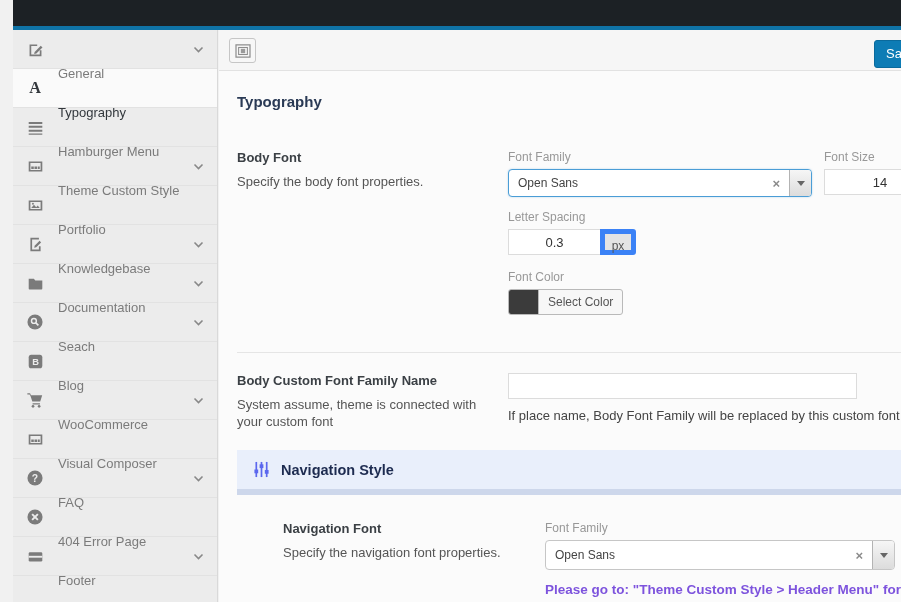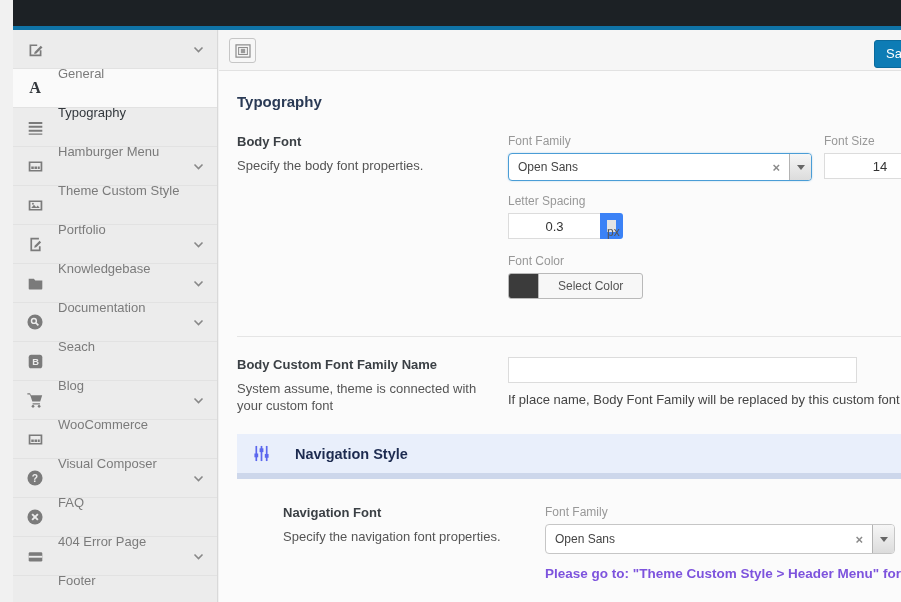--- a/index.html
+++ b/index.html
@@ -27,21 +27,21 @@
   .toolbar { height:41px; background:#f6f6f6; border-bottom:1px solid #e2e2e2; position:relative; }
   .panel-btn { position:absolute; left:10px; top:8px; width:27px; height:25px; background:#f7f7f7;
                border:1px solid #c6c6c6; border-radius:3px; display:flex; align-items:center; justify-content:center; cursor:pointer; }
   .save-btn { position:absolute; left:655px; top:10px; width:72px; height:28px; background:#0d7cb5; color:#fff;
               font-size:13px; border:1px solid #0a6a9c; border-radius:3px; text-align:left; padding-left:11px;
               line-height:26px; cursor:pointer; font-family:"Liberation Sans",sans-serif; }
 
   .page-body { padding:22px 0 0 18px; }
   .page-title { font-size:15px; font-weight:700; color:#2a3a55; }
 
-  .row { display:flex; margin-top:24px; }
+  .row { display:flex; margin-top:40px; }
   .col-left { width:271px; flex:0 0 271px; }
   .col-left h3 { font-size:13px; font-weight:700; color:#3b4045; margin-bottom:8px; }
   .col-left p { font-size:13px; color:#555; line-height:17px; max-width:245px; }
   .col-right { flex:1; min-width:0; }
 
   .f-label { font-size:12px; color:#989898; margin-bottom:5px; }
 
   .field-row { display:flex; }
   .ff-group { width:304px; flex:0 0 304px; }
   .fs-group { margin-left:12px; width:112px; flex:0 0 112px; }
@@ -55,35 +55,35 @@
   .s2 .s2-arrow .tri { width:0; height:0; border-left:4px solid transparent; border-right:4px solid transparent; border-top:5px solid #666; }
   .s2.tall { height:30px; }
 
   .txt-input { height:26px; border:1px solid #dcdcdc; background:#fff; font-size:13px; color:#333;
                font-family:"Liberation Sans",sans-serif; }
   .fs-group .txt-input { width:112px; text-align:center; }
 
   .ls-group { margin-top:13px; }
   .ls-wrap { display:flex; }
   .ls-wrap .txt-input { width:93px; text-align:center; }
-  .unit-addon { width:23px; height:26px; margin-left:-1px; background:#e4e4e4; border:7px solid #3b82f6;
+  .unit-addon { width:36px; height:26px; margin-left:-1px; background:#e4e4e4; border:5px solid #3b82f6;
                 border-radius:0 3px 3px 0; font-size:12px; color:#555; text-align:center; line-height:24px; }
 
   .fc-group { margin-top:15px; }
   .color-picker { display:inline-flex; height:26px; border:1px solid #b9b9b9; border-radius:3px; background:#f7f7f7; overflow:hidden; cursor:pointer; }
   .swatch { width:30px; background:#3b3b3b; border-right:1px solid #b9b9b9; }
-  .color-picker .cp-label { font-size:12px; color:#555; line-height:24px; padding:0 19px; }
+  .color-picker .cp-label { font-size:12px; color:#555; line-height:24px; padding:0 9px; }
 
   .divider { border-top:1px solid #e5e5e5; margin-top:34px; }
 
   .row.custom { margin-top:20px; }
   .custom-input { width:349px; }
   .note { font-size:13px; color:#444; margin-top:9px; white-space:nowrap; }
 
-  .section-header { margin-top:20px; height:39px; background:#e9effb; display:flex; align-items:center;gap:14px; }
+  .section-header { margin-top:20px; height:39px; background:#e9effb; display:flex; align-items:center; }
   .section-header .sh-icon { margin-left:16px; display:flex; }
   .section-header .sh-title { margin-left:11px; font-size:14.5px; font-weight:700; color:#1d2b50; }
   .section-edge { height:6px; background:#cdd7eb; }
 
   .row.navfont { margin-top:26px; padding-left:46px;gap:8px; }
   .row.navfont .col-left { width:254px; flex:0 0 254px; }
   .nav-ff { width:350px; }
   .purple-note { margin-top:12px; font-size:13.5px; font-weight:600; color:#7d53dd; white-space:nowrap; }
 </style>
 </head>

